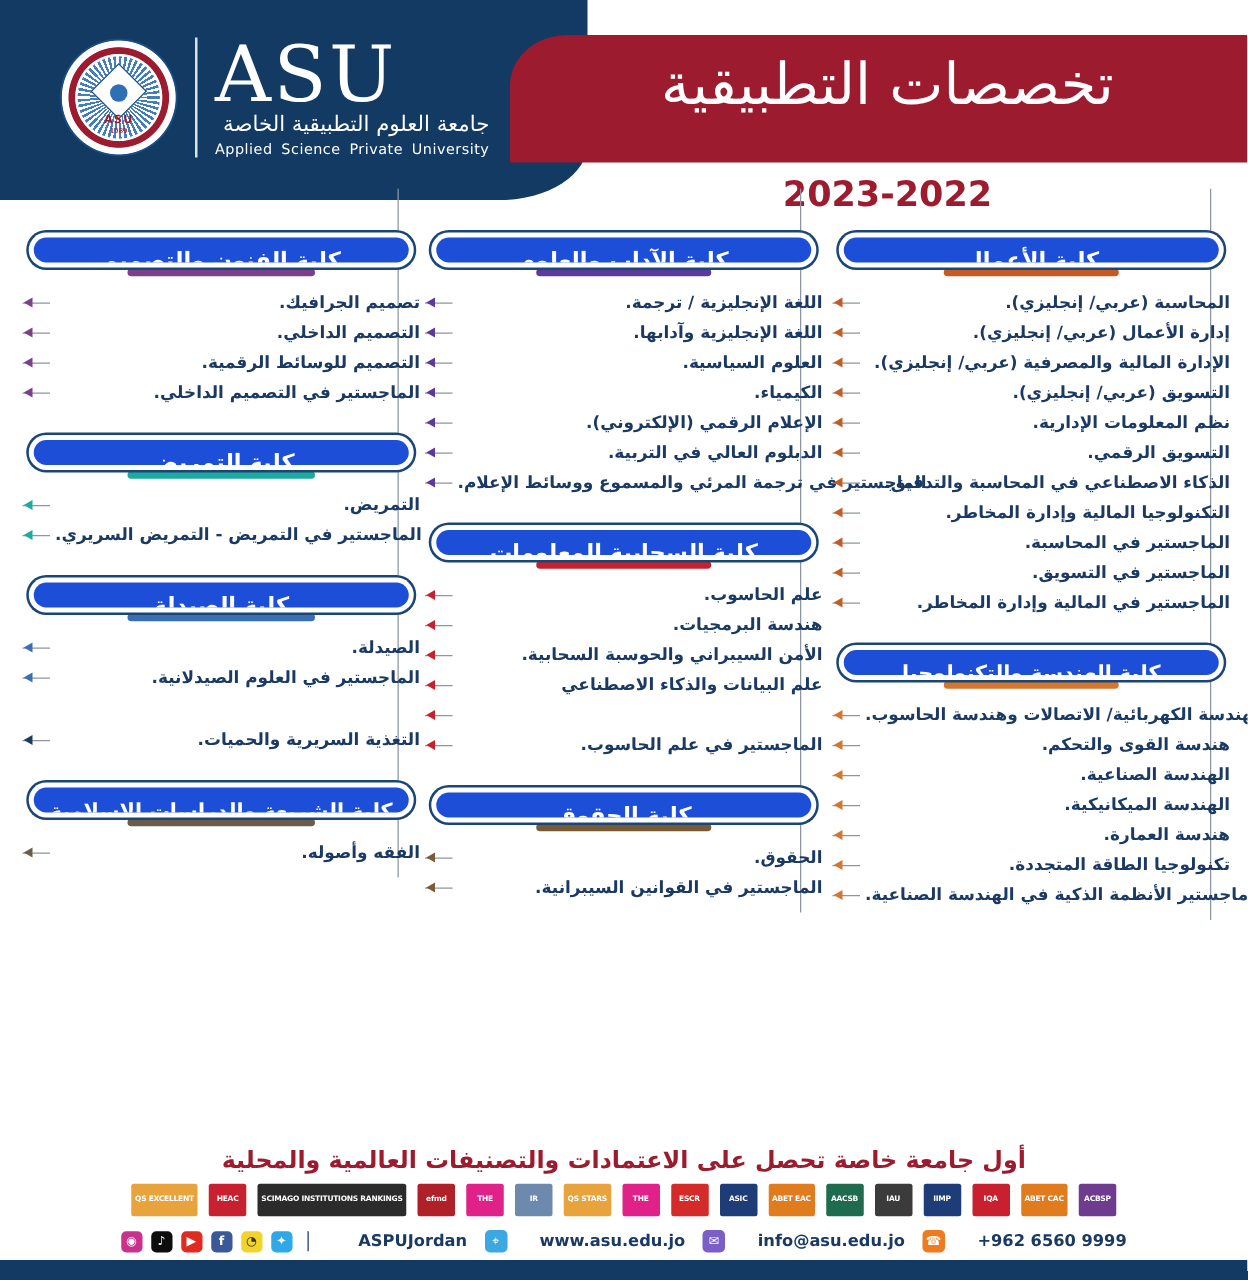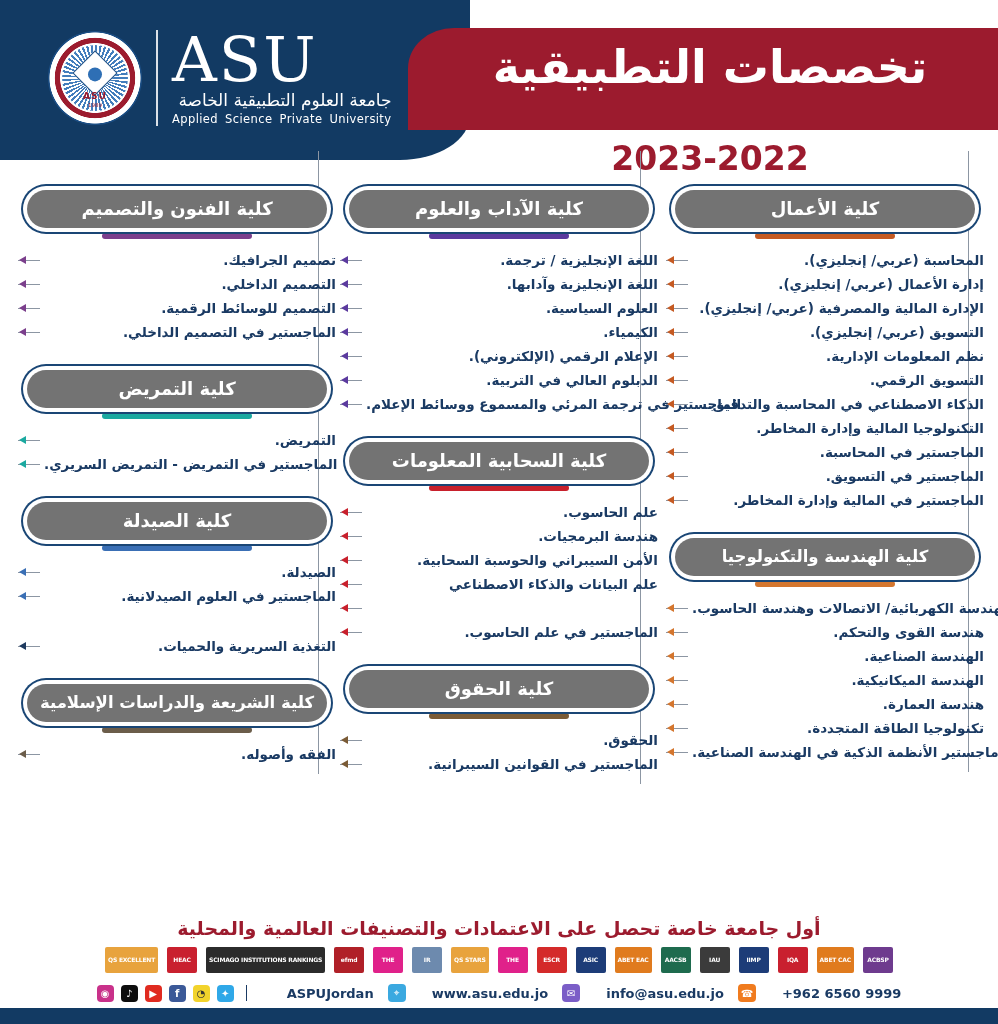--- a/index.html
+++ b/index.html
@@ -123,31 +123,31 @@
     word-spacing: 3px;
   }
 
   .header-title {
     position: absolute;
     left: 440px; top: 36px;
     width: 540px;
     text-align: center;
     color: #ffffff;
     font-size: 46px;
-    font-weight: bold;
+    font-weight: normal;
     line-height: 1.35;
     letter-spacing: -1px;
   }
   .header-year {
     position: absolute;
     left: 440px; top: 139px;
     width: 540px;
     text-align: center;
     color: #9C1B2E;
-    font-size: 33px;
+    font-size: 28px;
     font-weight: bold;
     direction: ltr;
     letter-spacing: 0px;
   }
 
   
   .board {
     position: relative;
     width: 998px;
     height: 710px;
@@ -165,24 +165,24 @@
 
   .faculty { position: relative; margin-bottom: 6px; }
 
   
   .pill-wrap {
     position: relative;
     padding: 0 0 0 0;
   }
   .pill {
     position: relative;
-    background: #737373;
+    background: #1d4ed8;
     color: #ffffff;
     border-radius: 22px;
-    height: 38px;
+    height: 20px;
     line-height: 38px;
     text-align: center;
     font-size: 18px;
     font-weight: bold;
     box-shadow: 0 0 0 4px #ffffff, 0 0 0 6px #1A4675;
     margin: 5px 9px 0 9px;
     white-space: nowrap;
     overflow: hidden;
   }
   .pill.small { font-size: 16.5px; }

